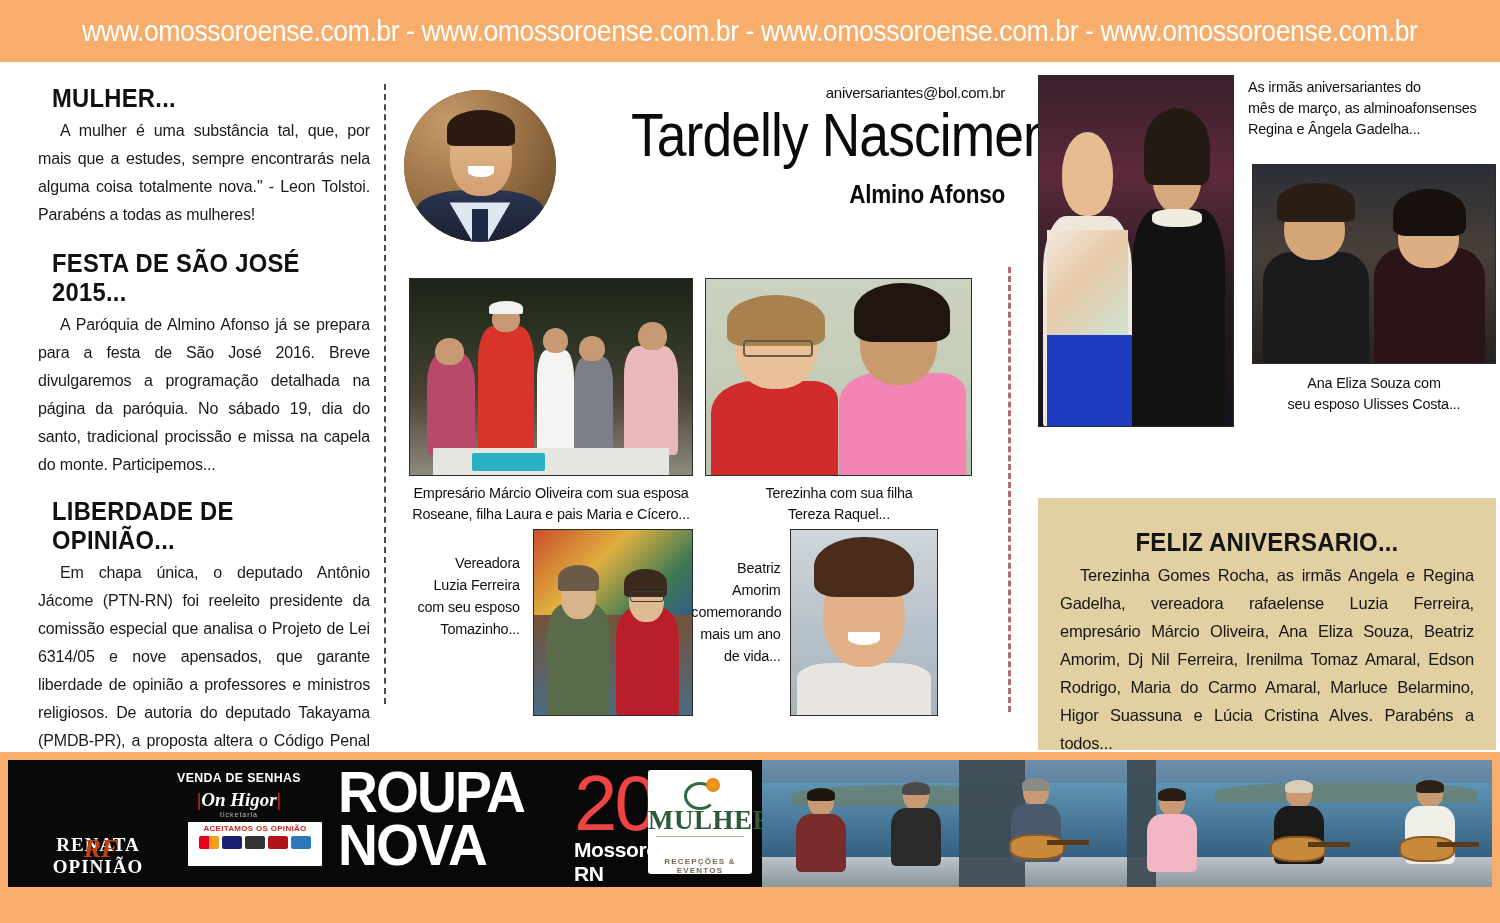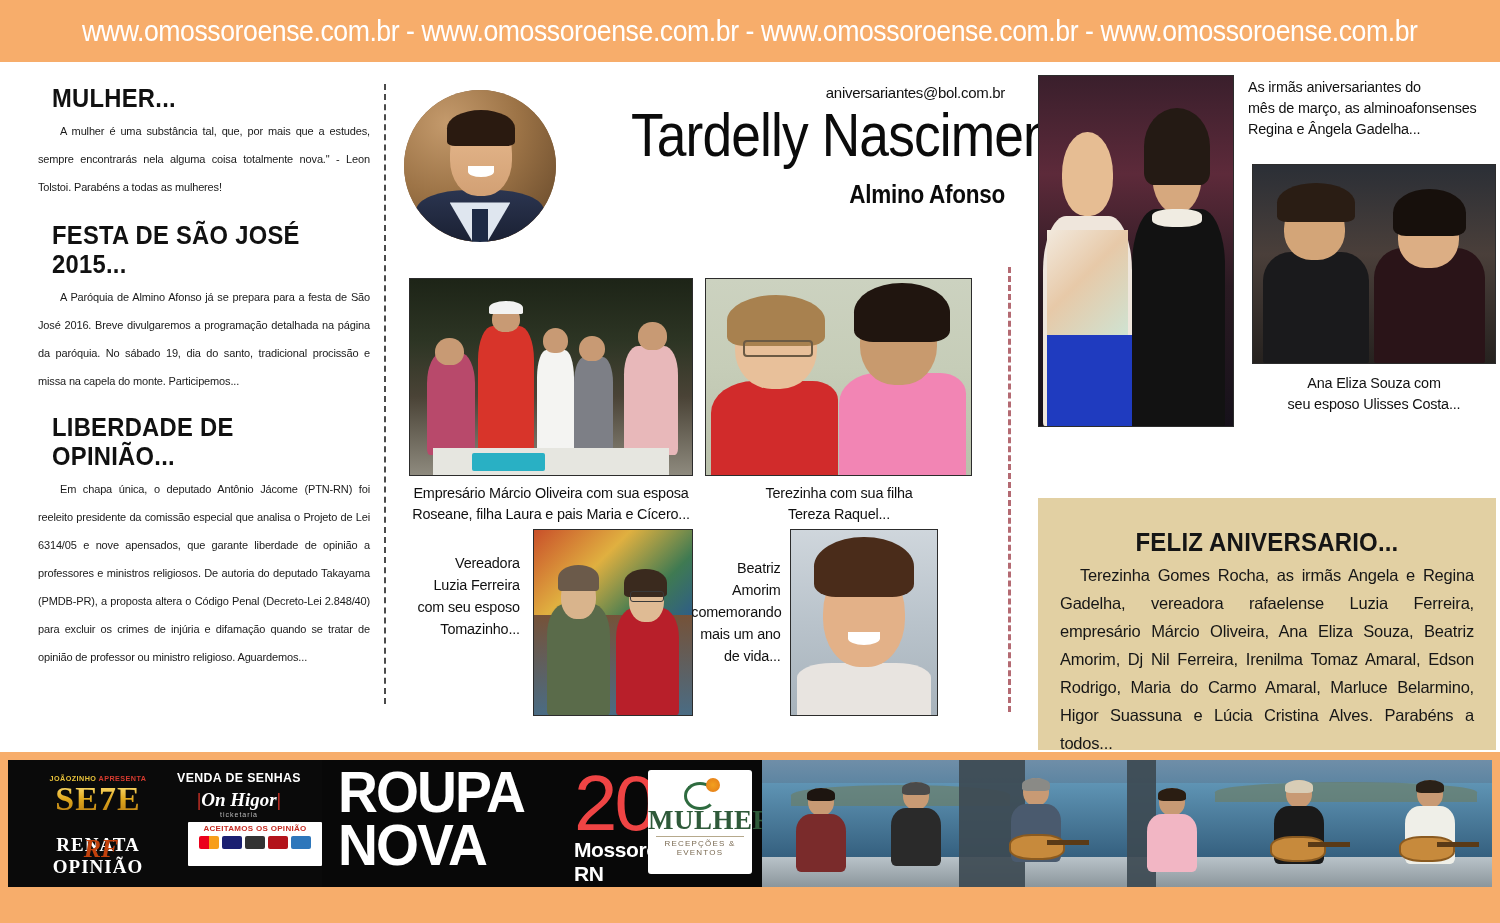--- a/index.html
+++ b/index.html
@@ -41,21 +41,21 @@
     font-weight:700;
     font-size:25px;
     letter-spacing:0.3px;
     color:#111;
     margin:0 0 4px 14px;
     transform:scaleX(0.95);
     transform-origin:left center;
   }
   .lbody{
     font-family:"Liberation Sans","DejaVu Sans",sans-serif;
-    font-size:11px;
+    font-size:16px;
     line-height:28px;
     color:#1a1a1a;
     text-align:justify;
     margin:2px 0 20px 0;
     text-indent:22px;
     font-weight:500;
     letter-spacing:-0.15px;
   }
   .lbody.b2{margin-bottom:18px;}
 
@@ -320,21 +320,21 @@
     background:radial-gradient(circle,#f2a01f 0%,#e8851a 70%);
     border-radius:50%;
   }
   .garbos .name{
     font-family:"Liberation Serif",serif;font-size:27px;font-weight:700;
     color:#2f5a3a;letter-spacing:0.5px;line-height:28px;
   }
   .garbos .sub{
     font-family:"Liberation Sans Narrow","Liberation Sans",sans-serif;
     font-size:8px;color:#7a6a52;letter-spacing:1.2px;
-    border-top:1px solid #b6a98c;margin:2px 8px 0;padding-top:2px;
+    border-top:1px solid #b6a98c;margin:2px 8px 0;padding-top:20px;font-weight:bold;
   }
   .band{position:absolute;inset:0;overflow:hidden;}
   .band .sea{position:absolute;left:0;top:18%;width:100%;height:58%;
     background:linear-gradient(180deg,#5f94b4 0%,#35607f 100%);}
   .band .hill{position:absolute;width:30%;height:16%;background:#6b7f6a;border-radius:50% 50% 0 0;opacity:.7;}
   .band .deck{position:absolute;left:0;bottom:0;width:100%;height:24%;
     background:linear-gradient(180deg,#b9c3c9 0%,#8b969c 100%);}
   .band .pillar{position:absolute;top:0;height:100%;background:#3d4a52;opacity:.92;}
   .musician{position:absolute;bottom:10%;}
   .musician .h{position:absolute;left:50%;transform:translateX(-50%);
@@ -493,25 +493,20 @@
     <div class="title">FELIZ ANIVERSARIO...</div>
     <div class="text">Terezinha Gomes Rocha, as irmãs Angela e Regina Gadelha, vereadora rafaelense Luzia Ferreira, empresário Márcio Oliveira, Ana Eliza Souza, Beatriz Amorim, Dj Nil Ferreira, Irenilma Tomaz Amaral, Edson Rodrigo, Maria do Carmo Amaral, Marluce Belarmino, Higor Suassuna e Lúcia Cristina Alves. Parabéns a todos...</div>
   </div>
 
 </div>
 
 <div class="adstrip">
   <div class="adinner">
 
     <div class="adleft">
-      <div class="l-se7e">
-        <div class="tiny"><span>JOÃOZINHO</span>
-          <span class="red">APRESENTA</span></div>
-        <div class="big">SE7E</div>
-      </div>
       <div class="l-renata">
         <div class="mark">RF</div>
         <div class="rf">RENATA OPINIÃO</div>
       </div>
 
       <div class="l-senhas">
         <div class="t">VENDA DE SENHAS</div>
         <div class="ol"><span class="bar">|</span><span>On Higor</span><span class="bar">|</span></div>
         <div class="sub">ticketaria</div>
       </div>

